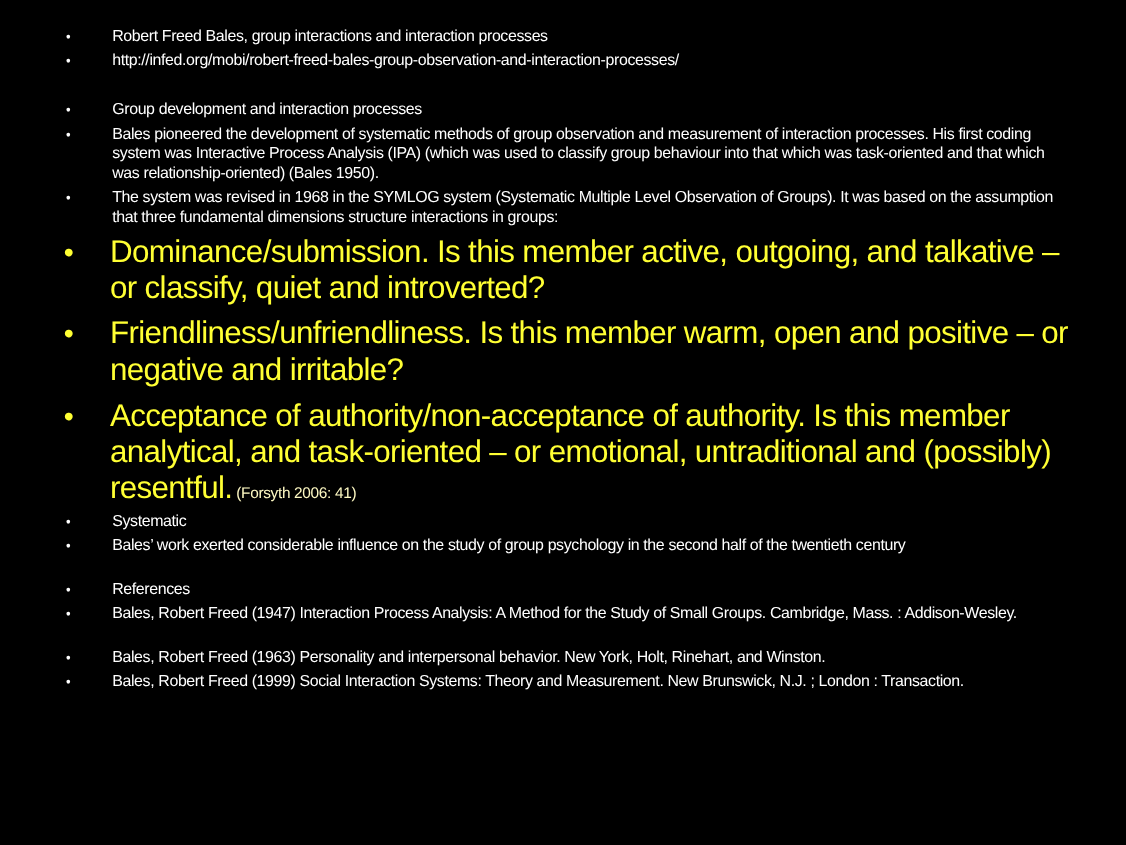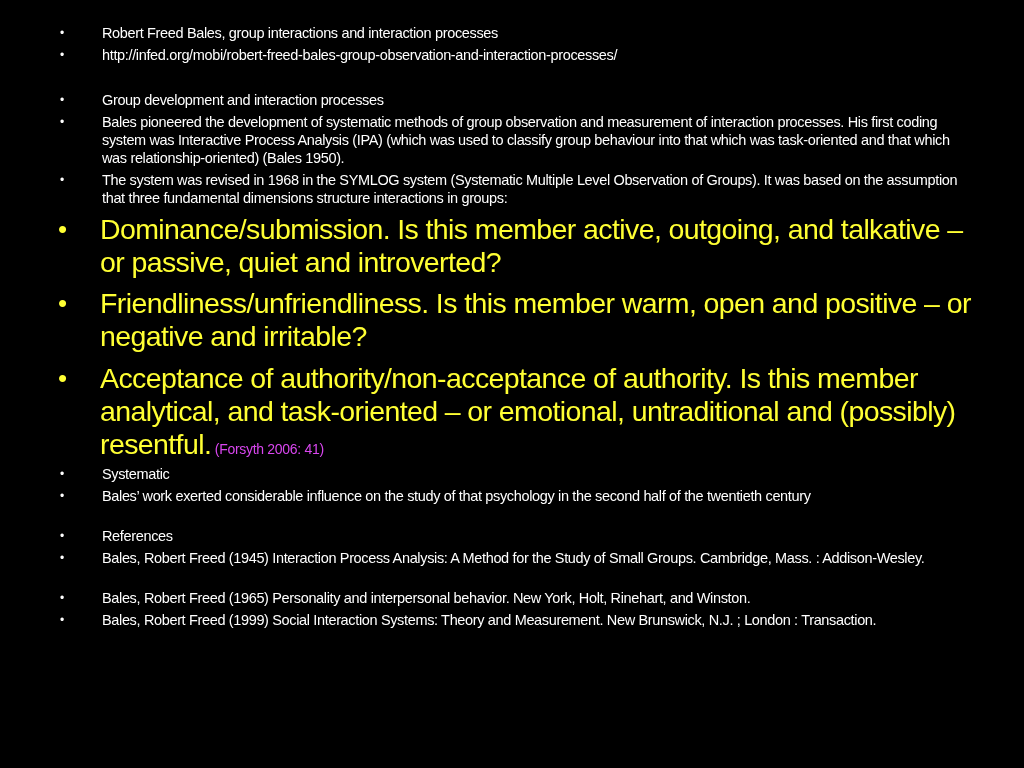--- a/index.html
+++ b/index.html
@@ -54,21 +54,21 @@
       left: 58px;
       width: 920px;
     }
     .large .bullet {
       font-size: 26px;
       width: 42px;
       flex: 0 0 42px;
     }
     .cite {
       font-size: 14px;
-      color: #d946ef;
+      color: #fef9c3;
       letter-spacing: -0.3px;
     }
   </style>
 </head>
 <body>
 
 <div class="slide">
 
   <div class="item small" style="top:24px;">
     <span class="bullet">•</span>
@@ -90,56 +90,56 @@
     <span class="text">Bales pioneered the development of systematic methods of group observation and measurement of interaction processes. His first coding system was Interactive Process Analysis (IPA) (which was used to classify group behaviour into that which was task-oriented and that which was relationship-oriented) (Bales 1950).</span>
   </div>
 
   <div class="item small" style="top:171px;">
     <span class="bullet">•</span>
     <span class="text">The system was revised in 1968 in the SYMLOG system (Systematic Multiple Level Observation of Groups). It was based on the assumption that three fundamental dimensions structure interactions in groups:</span>
   </div>
 
   <div class="item large" style="top:213px;">
     <span class="bullet">•</span>
-    <span class="text">Dominance/submission. Is this member active, outgoing, and talkative – or passive, quiet and introverted?</span>
+    <span class="text">Dominance/submission. Is this member active, outgoing, and talkative – or classify, quiet and introverted?</span>
   </div>
 
   <div class="item large" style="top:287px;">
     <span class="bullet">•</span>
     <span class="text">Friendliness/unfriendliness. Is this member warm, open and positive – or negative and irritable?</span>
   </div>
 
   <div class="item large" style="top:362px;">
     <span class="bullet">•</span>
     <span class="text"><span>Acceptance of authority/non-acceptance of authority. Is this member analytical, and task-oriented – or emotional, untraditional and (possibly) resentful.</span><span class="cite"> (Forsyth 2006: 41)</span></span>
   </div>
 
   <div class="item small" style="top:465px;">
     <span class="bullet">•</span>
     <span class="text">Systematic</span>
   </div>
 
   <div class="item small" style="top:487px;">
     <span class="bullet">•</span>
-    <span class="text">Bales’ work exerted considerable influence on the study of that psychology in the second half of the twentieth century</span>
+    <span class="text">Bales’ work exerted considerable influence on the study of group psychology in the second half of the twentieth century</span>
   </div>
 
   <div class="item small" style="top:527px;">
     <span class="bullet">•</span>
     <span class="text">References</span>
   </div>
 
   <div class="item small" style="top:549px;">
     <span class="bullet">•</span>
-    <span class="text">Bales, Robert Freed (1945) Interaction Process Analysis: A Method for the Study of Small Groups. Cambridge, Mass. : Addison-Wesley.</span>
+    <span class="text">Bales, Robert Freed (1947) Interaction Process Analysis: A Method for the Study of Small Groups. Cambridge, Mass. : Addison-Wesley.</span>
   </div>
 
   <div class="item small" style="top:589px;">
     <span class="bullet">•</span>
-    <span class="text">Bales, Robert Freed (1965) Personality and interpersonal behavior. New York, Holt, Rinehart, and Winston.</span>
+    <span class="text">Bales, Robert Freed (1963) Personality and interpersonal behavior. New York, Holt, Rinehart, and Winston.</span>
   </div>
 
   <div class="item small" style="top:611px;">
     <span class="bullet">•</span>
     <span class="text">Bales, Robert Freed (1999) Social Interaction Systems: Theory and Measurement. New Brunswick, N.J. ; London : Transaction.</span>
   </div>
 
 </div>
 
 </body></html>

